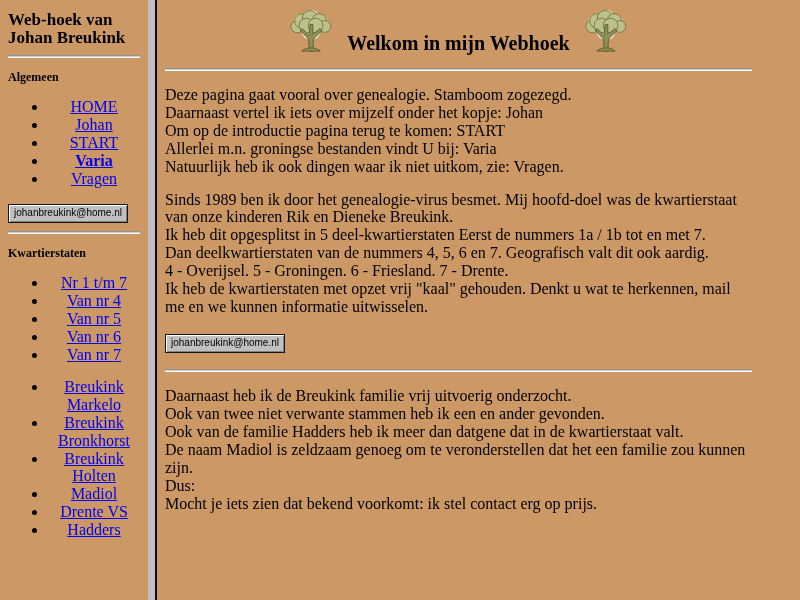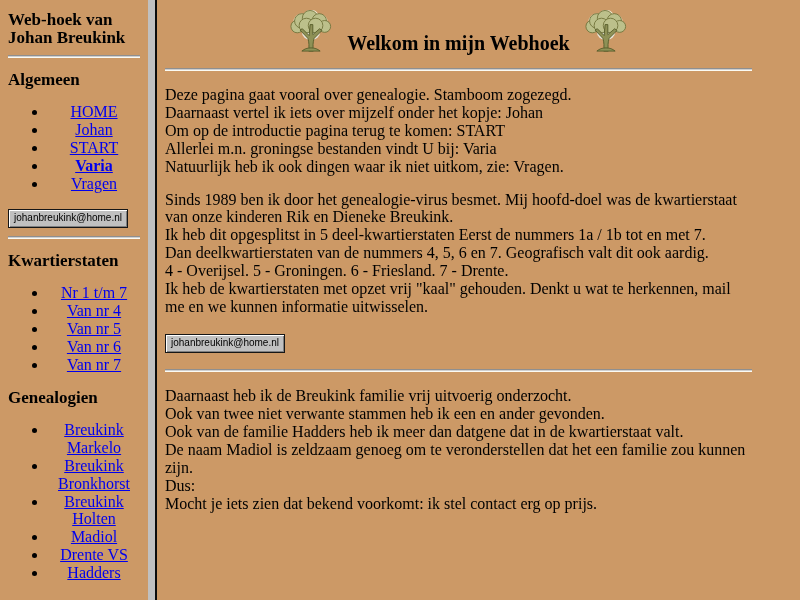--- a/index.html
+++ b/index.html
@@ -14,21 +14,21 @@
   .frame-left {
     flex:0 0 148px; width:148px; box-sizing:border-box;
     padding:8px; background:#cc9966; overflow:hidden;
   }
   .site-title { font-weight:bold; font-size:17px; line-height:1.07; margin:3px 0 6px; }
   .side-hr, .main-hr {
     border:0; height:1px; background:#cfcfcf;
     border-top:1px solid #8f8f8f; border-bottom:1px solid #fbfbf4;
   }
   .side-hr { margin:8px 0 6px; }
-  .side-heading { font-weight:bold; font-size:17px; margin:12px 0 0; }
+  .side-heading { font-weight:bold; font-size:12px; margin:12px 0 0; }
   .side-list { margin:13px 0 14px; padding-left:40px; line-height:1.12; }
   .side-list li { margin:0;text-align:center; }
   a.nav-link { color:#0000ee; text-decoration:underline; }
   a.nav-link.current { font-weight:bold; }
 
   
   .frame-divider {
     flex:0 0 7px; width:7px; background:#c0c0c0;
     border-right:2px solid #0b0b0b;
   }
@@ -109,21 +109,20 @@
 
         <li><a href="#" class="nav-link">Van nr 4</a></li>
 
         <li><a href="#" class="nav-link">Van nr 5</a></li>
 
         <li><a href="#" class="nav-link">Van nr 6</a></li>
 
         <li><a href="#" class="nav-link">Van nr 7</a></li>
       </ul>
 
-    <div class="side-heading">Genealogien</div>
     <ul class="side-list">
 
         <li><a href="#" class="nav-link">Breukink Markelo</a></li>
 
         <li><a href="#" class="nav-link">Breukink Bronkhorst</a></li>
 
         <li><a href="#" class="nav-link">Breukink Holten</a></li>
 
         <li><a href="#" class="nav-link">Madiol</a></li>
 

